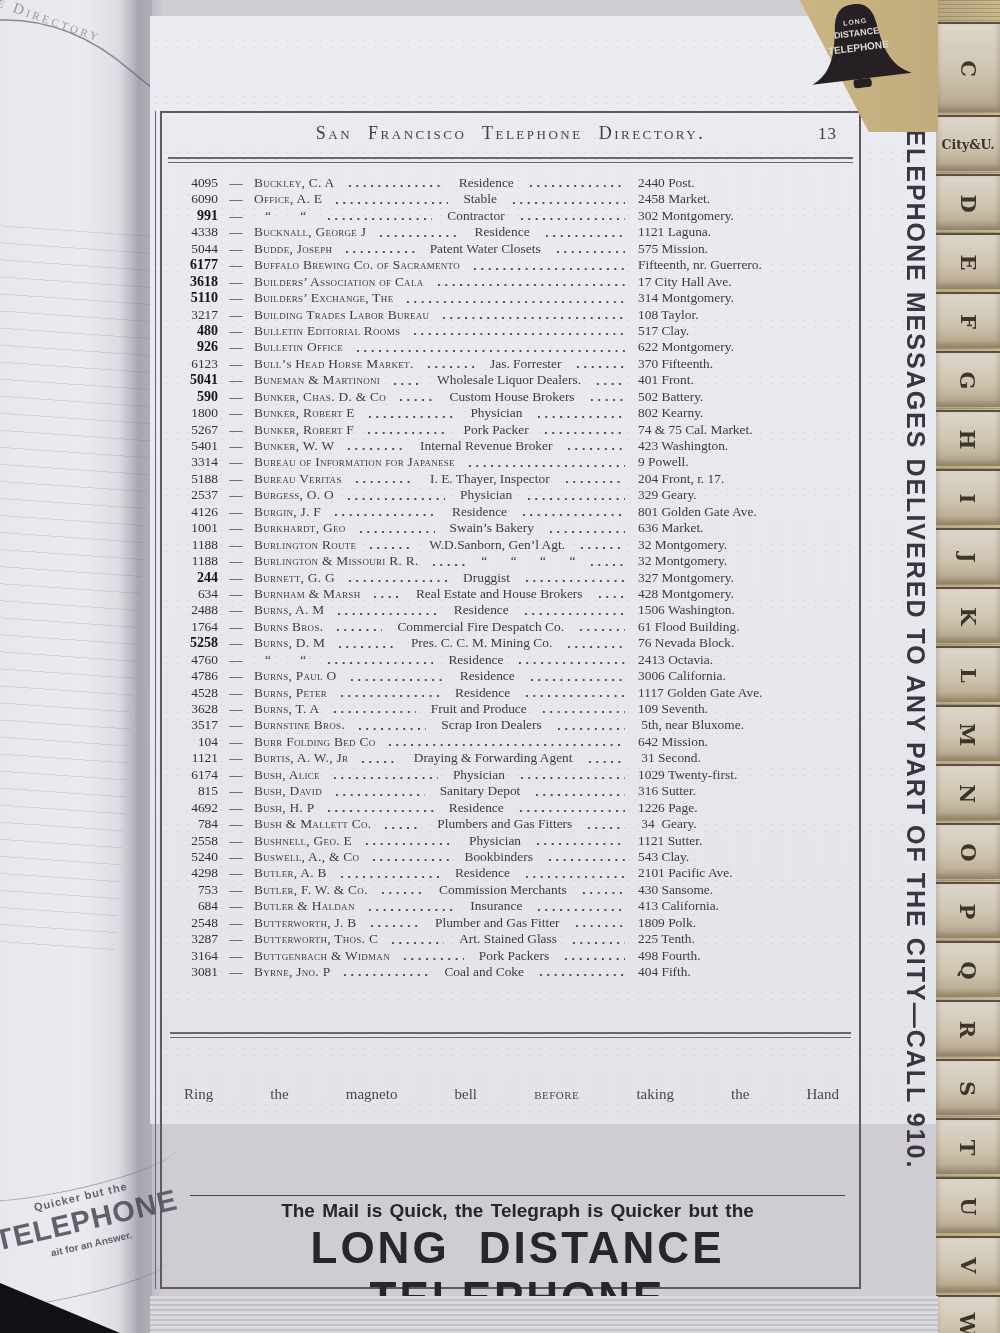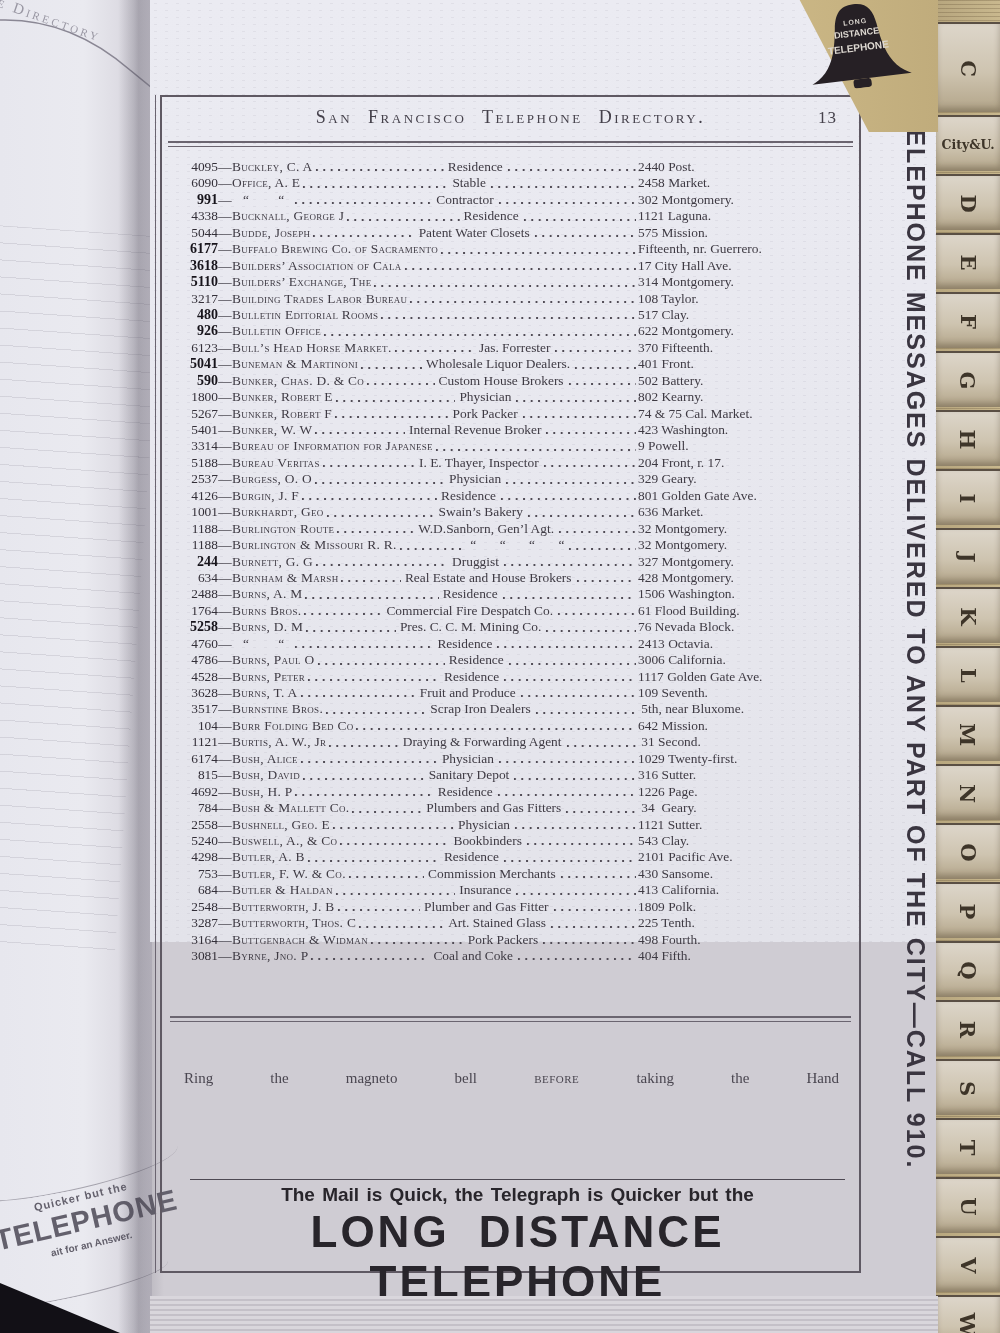--- a/index.html
+++ b/index.html
@@ -25,21 +25,21 @@
   .fp-arc2{position:absolute;left:-40px;top:1268px;width:210px;height:30px;
     border-bottom:1.5px solid rgba(100,96,110,.5);border-radius:0 0 60% 45%;transform:rotate(-11deg);}
   .black-corner{position:absolute;left:0;top:1272px;width:120px;height:61px;
     background:#121016;clip-path:polygon(0 18%,100% 100%,0 100%);}
 
   
   .gutter{position:absolute;left:118px;top:0;width:46px;height:1333px;
     background:linear-gradient(90deg,rgba(60,56,70,0) 0%,rgba(60,56,70,.28) 45%,rgba(60,56,70,.12) 70%,rgba(60,56,70,0) 100%);}
 
   
-  .main-page{position:absolute;left:150px;top:0;width:788px;height:942px;
+  .main-page{position:absolute;left:150px;top:16px;width:788px;height:1108px;
     background:
       radial-gradient(rgba(122,117,138,.10) 1px,transparent 1.3px),
       linear-gradient(180deg,#ebebf2 0%,#e7e7ee 60%,#e3e3ea 100%);
     background-size:11px 7px,100% 100%;}
   .bottom-edge{position:absolute;left:150px;top:1296px;width:788px;height:37px;
     background:repeating-linear-gradient(180deg,#d9d6dc 0 3px,#c4c0c8 3px 5px);}
 
   
   .border-box{position:absolute;left:10px;top:95px;width:701px;height:1178px;
     border:2px solid #5f5963;box-sizing:border-box;}
@@ -48,21 +48,21 @@
   .page-header{position:absolute;top:10px;left:0;right:0;height:26px;}
   .header-title{position:absolute;left:0;right:0;text-align:center;
     font-variant:small-caps;font-size:18px;letter-spacing:2.5px;word-spacing:9px;color:#45414b;}
   .page-number{position:absolute;right:22px;top:1px;font-size:17px;color:#45414b;letter-spacing:1px;}
   .rule-double{border-top:2px solid #6b6570;border-bottom:1px solid #6b6570;height:3px;}
   .rule-header{position:absolute;top:44px;left:6px;right:6px;}
   .rule-mid{position:absolute;top:919px;left:8px;right:8px;}
 
   
   .entries{position:absolute;top:62px;left:14px;right:9px;}
-  .row{display:flex;align-items:baseline;height:16.45px;font-size:13.4px;color:#3e3a43;white-space:nowrap;}
+  .row{display:flex;align-items:baseline;height:16.45px;font-size:13.4px;color:#3e3a43;white-space:nowrap;gap:11px;}
   .num{flex:0 0 42px;text-align:right;color:#332f38;}
   .row.bold .num{font-weight:bold;color:#17141b;font-size:14px;}
   .dash{flex:0 0 14px;text-align:center;color:#332f38;}
   .name{font-variant:small-caps;letter-spacing:.3px;white-space:pre;}
   .desc{white-space:pre;padding:0 2px;}
   .desc:empty{padding:0;}
   .dots{flex:1 0 6px;align-self:stretch;margin:0 2px;
     background-image:radial-gradient(circle at 2px 2px,#504b55 1.05px,transparent 1.35px);
     background-size:7.4px 4px;background-repeat:repeat-x;background-position:left bottom 3px;}
   .addr{flex:0 0 212px;white-space:pre;}

